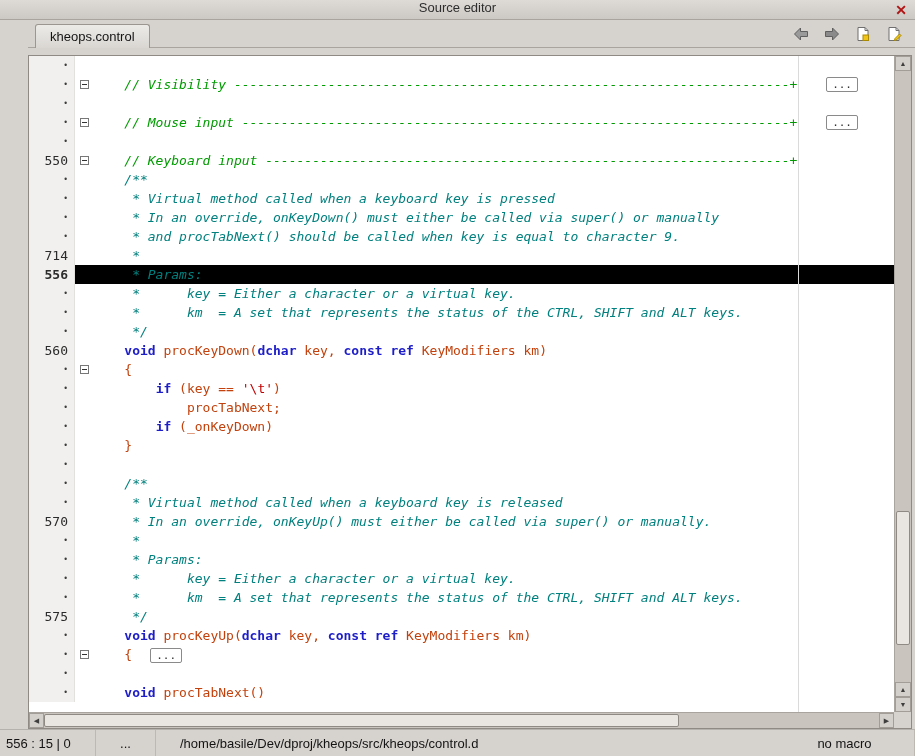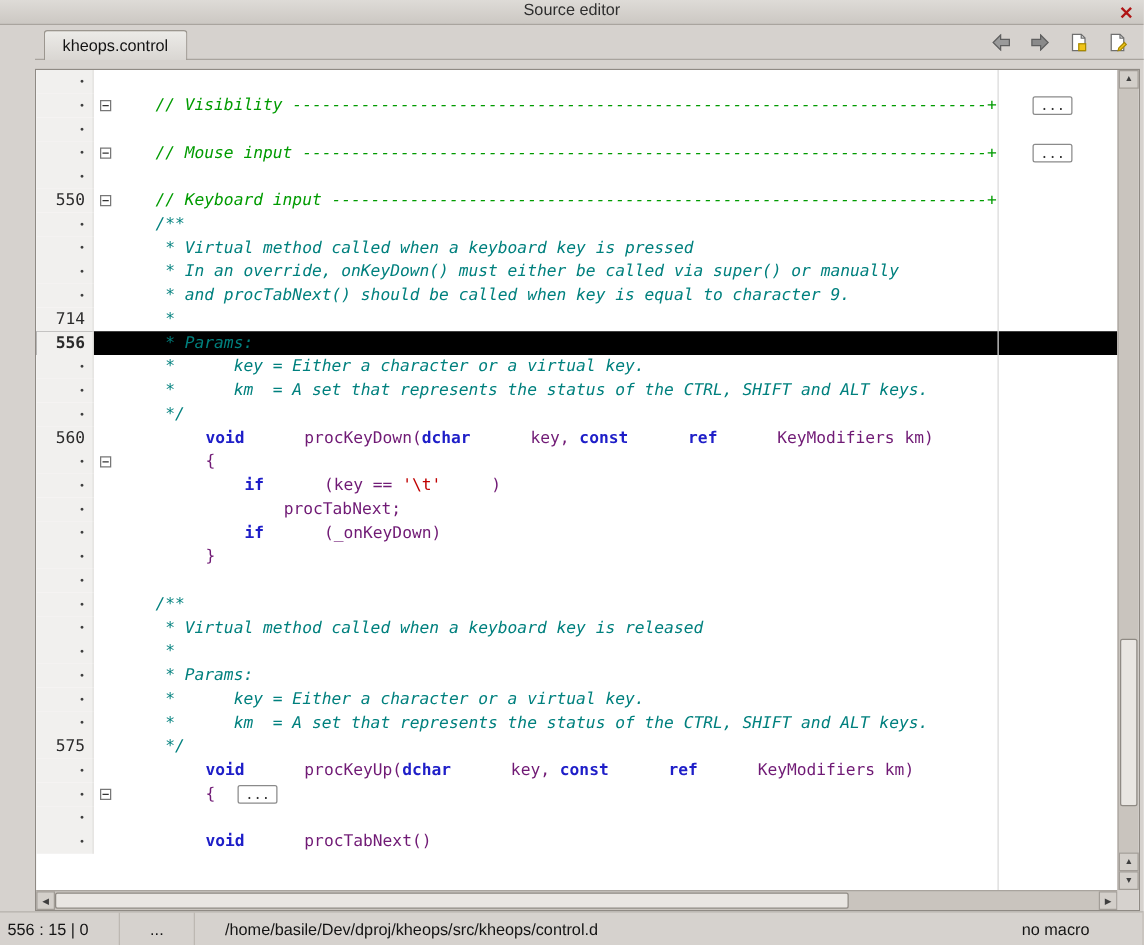--- a/index.html
+++ b/index.html
@@ -35,21 +35,21 @@
   .code-row.current { background:#000000; }
   .gutter-cell { width:46px; flex:0 0 46px; background:#f1f0ee; border-right:1px solid #e2e1de;
     font:13px/19px "DejaVu Sans Mono",monospace; color:#2b2b2b; text-align:right; padding-right:6px; }
   .gutter-cell.dot { font-size:8px; line-height:19px; color:#3c3c3c; }
   .gutter-cell.cur { font-weight:bold; }
   .fold-cell { width:18px; flex:0 0 18px; display:flex; align-items:center; justify-content:center; }
   .fold-box { width:9px; height:9px; border:1px solid #777; background:#fff; display:inline-flex; align-items:center; justify-content:center; }
   .fold-minus { width:5px; height:1px; background:#333; }
   .code-cell { flex:1; font:13px/19px "DejaVu Sans Mono",monospace; color:#141414; white-space:pre; }
 
-  .s-pln { color:#701a75;padding-left:40px; }
+  .s-pln { color:#c2410c; }
   .s-cmt { color:#009b00; font-style:italic; }
   .s-doc { color:#00807e; font-style:italic; }
   .s-kw  { color:#1e1ec8; font-weight:bold; }
   .s-str { color:#c00000; }
 
   .caret { display:inline-block; width:2px; height:15px; background:#000; vertical-align:text-bottom; }
   .fold-dots { display:inline-block; border:1px solid #8a8a8a; border-radius:2px; background:#fff;
     color:#333; font:11px/11px "DejaVu Sans Mono",monospace; padding:1px 5px; vertical-align:middle; }
   .fold-dots.right { position:absolute; right:36px; top:2px; }
 
@@ -259,20 +259,25 @@
           <div class="gutter-cell dot">•</div>
           <span class="fold-cell"></span>
           <div class="code-cell"><span class="s-doc">    /**</span></div>
         </div>
         <div class="code-row">
           <div class="gutter-cell dot">•</div>
           <span class="fold-cell"></span>
           <div class="code-cell"><span class="s-doc">     * Virtual method called when a keyboard key is released</span></div>
         </div>
         <div class="code-row">
+          <div class="gutter-cell">570</div>
+          <span class="fold-cell"></span>
+          <div class="code-cell"><span class="s-doc">     * In an override, onKeyUp() must either be called via super() or manually.</span></div>
+        </div>
+        <div class="code-row">
           <div class="gutter-cell dot">•</div>
           <span class="fold-cell"></span>
           <div class="code-cell"><span class="s-doc">     *</span></div>
         </div>
         <div class="code-row">
           <div class="gutter-cell dot">•</div>
           <span class="fold-cell"></span>
           <div class="code-cell"><span class="s-doc">     * Params:</span></div>
         </div>
         <div class="code-row">

